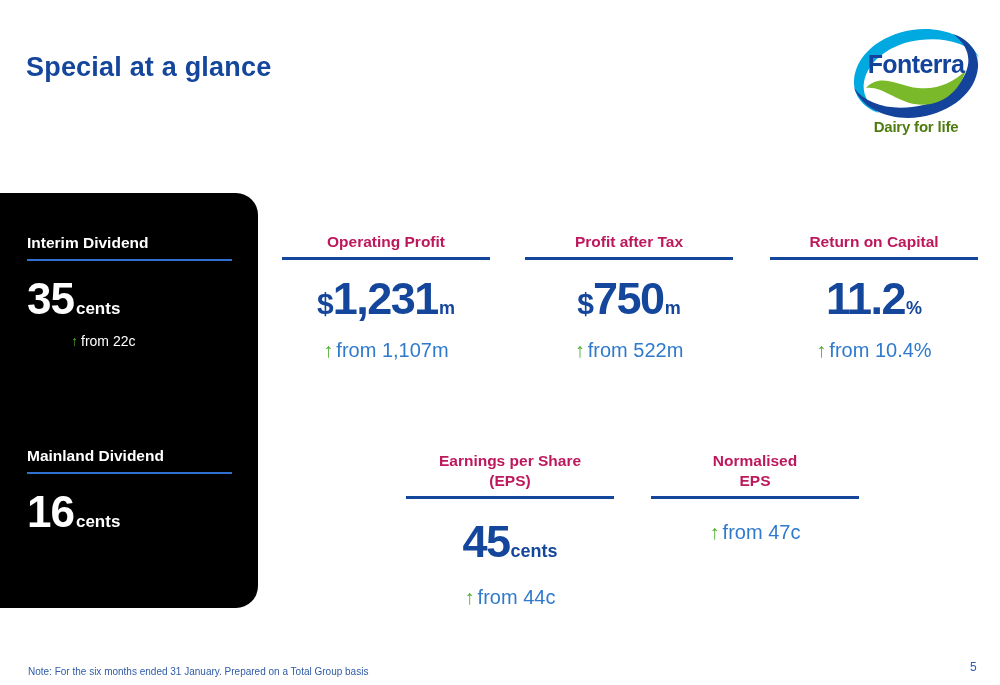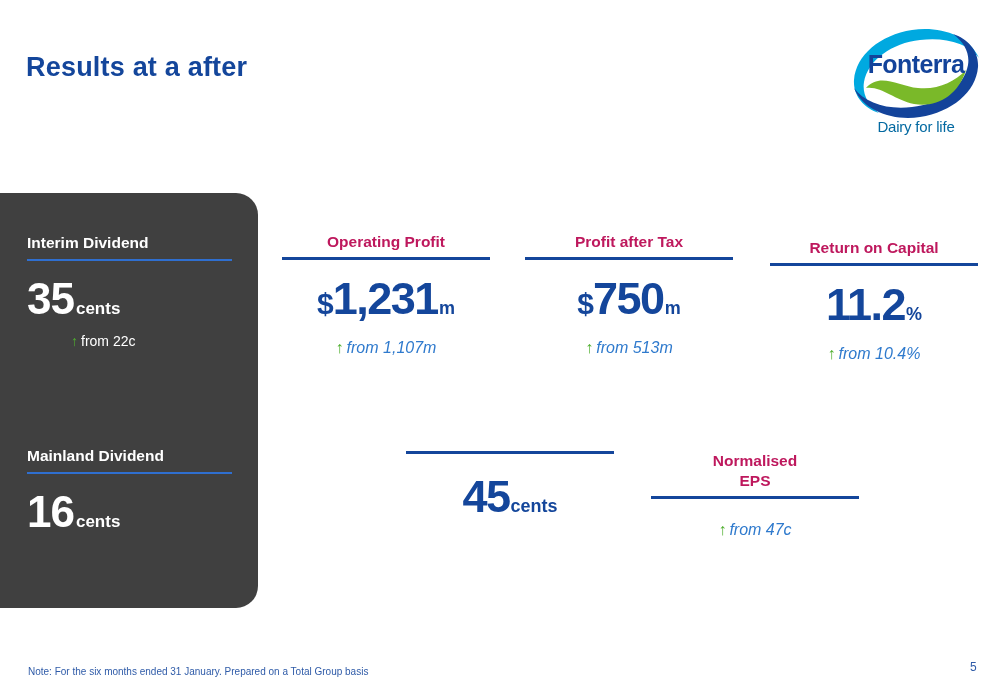--- a/index.html
+++ b/index.html
@@ -32,31 +32,31 @@
     left: 846px; top: 28px;
     width: 140px; height: 120px;
   }
   #logo svg { display: block; }
   #logo-tagline {
     position: absolute;
     left: 0; top: 90px;
     width: 140px;
     text-align: center;
     font-size: 15px;
-    font-weight: normal;
-    color: #0369a1;
+    font-weight: bold;
+    color: #4d7c0f;
     letter-spacing: -0.2px;
   }
 
   
   #blue-panel {
     position: absolute;
     left: 0; top: 193px;
     width: 258px; height: 415px;
-    background: #404040;
+    background: #000000;
     border-top-right-radius: 22px;
     border-bottom-right-radius: 22px;
   }
   .panel-block { position: absolute; left: 27px; width: 205px; }
   .panel-block.first { top: 40px; }
   .panel-block.second { top: 253px; }
 
   .panel-heading {
     font-size: 15.5px;
     font-weight: bold;
@@ -111,34 +111,33 @@
   .card-value {
     color: #14469B;
     white-space: nowrap;
     line-height: 1;
     font-weight: bold;
   }
   .card-value .currency { font-size: 30px; letter-spacing: -1px; }
   .card-value .big { font-size: 45px; letter-spacing: -1.5px; }
   .card-value .unit { font-size: 18px; margin-left: 1px; }
   .card-delta {
-    font-size: 16px;
+    font-size: 20px;
     color: #2F7ACD;
     white-space: nowrap;
-    font-style: italic;
   }
   .card-delta .arrow { color: #4FAF2E; margin-right: 3px; }
 
   
   .row1 { width: 208px; }
   .row1 .card-value { margin-top: 16px; }
   .row1 .card-delta { margin-top: 18px; }
   #card-operating-profit { left: 282px; top: 232px; }
   #card-profit-after-tax { left: 525px; top: 232px; }
-  #card-return-on-capital { left: 770px; top: 232px; margin-top: 6px; }
+  #card-return-on-capital { left: 770px; top: 232px; }
 
   
   .row2 { width: 208px; }
   .row2 .card-value { margin-top: 20px; }
   .row2 .card-delta { margin-top: 22px; }
   #card-eps { left: 406px; top: 451px; }
   #card-normalised-eps { left: 651px; top: 451px; }
 
   
   #footnote {
@@ -152,21 +151,21 @@
     left: 970px; top: 660px;
     font-size: 12px;
     color: #2F5BA8;
   }
 </style>
 </head>
 <body>
 
 <div id="slide">
 
-  <div id="page-title">Results at a after</div>
+  <div id="page-title">Special at a glance</div>
 
   <div id="logo">
     <svg width="140" height="92" viewBox="0 0 140 92">
 
       <path d="M133 30 C122 6 92 -2 66 2 C34 7 10 27 8 52 C7 68 18 80 33 85 C22 77 16 66 18 54 C22 32 46 15 74 12 C99 9 122 15 133 30 Z" fill="#00A9E0"></path>
 
       <path d="M8 60 C18 84 48 93 74 89 C106 84 130 64 132 39 C133 23 122 11 107 6 C118 14 124 25 122 37 C118 59 94 76 66 79 C41 82 19 75 8 60 Z" fill="#13439A"></path>
 
       <path d="M20 60 C34 44 52 58 72 60 C92 62 108 54 120 42 C112 68 90 80 68 76 C48 72 36 58 20 60 Z" fill="#7AB929"></path>
 
@@ -212,39 +211,46 @@
     </div>
   </div>
 
   <div class="card row1" id="card-profit-after-tax">
     <div class="card-heading">Profit after Tax</div>
     <div class="card-rule"></div>
     <div class="card-value">
       <span class="currency">$</span><span class="big">750</span><span class="unit">m</span>
     </div>
     <div class="card-delta">
-      <span class="arrow">↑</span><span>from 513m</span>
+      <span class="arrow">↑</span><span>from 522m</span>
     </div>
   </div>
 
   <div class="card row1" id="card-return-on-capital">
     <div class="card-heading">Return on Capital</div>
     <div class="card-rule"></div>
     <div class="card-value">
       <span class="currency"></span><span class="big">11.2</span><span class="unit">%</span>
     </div>
     <div class="card-delta">
       <span class="arrow">↑</span><span>from 10.4%</span>
     </div>
   </div>
 
   <div class="card row2" id="card-eps">
+    <div class="card-heading">
+      <div>Earnings per Share</div>
+      <div>(EPS)</div>
+    </div>
     <div class="card-rule"></div>
     <div class="card-value">
       <span class="currency"></span><span class="big">45</span><span class="unit">cents</span>
+    </div>
+    <div class="card-delta">
+      <span class="arrow">↑</span><span>from 44c</span>
     </div>
   </div>
 
   <div class="card row2" id="card-normalised-eps">
     <div class="card-heading">
       <div>Normalised</div>
       <div>EPS</div>
     </div>
     <div class="card-rule"></div>
     <div class="card-delta">

